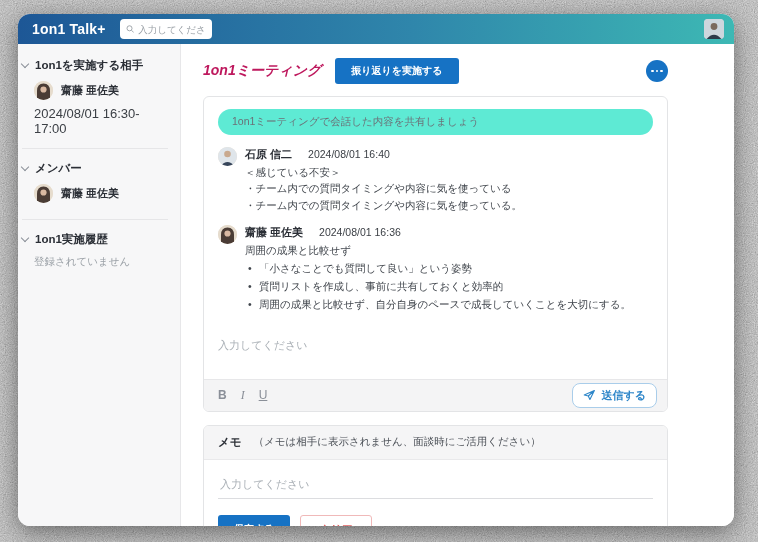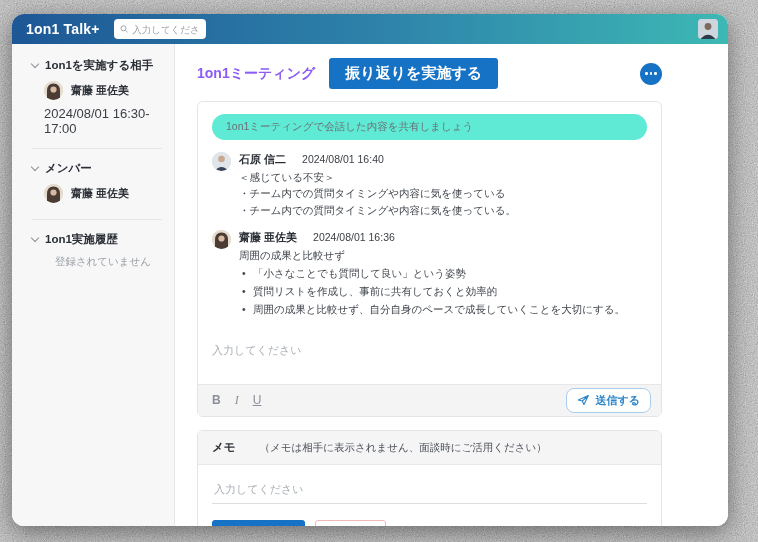--- a/index.html
+++ b/index.html
@@ -1,52 +1,52 @@
 <!DOCTYPE html>
 <html><head>
 <meta charset="utf-8">
 <style>
   * { margin:0; padding:0; box-sizing:border-box; }
   html,body { width:758px; height:542px; overflow:hidden; }
   body { font-family:"Liberation Sans","DejaVu Sans",sans-serif; position:relative; background:#8a8a8a; }
   .bg-noise { position:absolute; left:0; top:0; width:758px; height:542px; }
 
-  .window { position:absolute; left:12px; top:14px; width:716px; height:512px;
+  .window { position:absolute; left:18px; top:14px; width:716px; height:512px;
     background:#fff; border-radius:12px; overflow:hidden; display:flex; flex-direction:column;
     box-shadow:0 6px 24px rgba(0,0,0,.45); }
 
   
   .topbar { height:30px; flex:0 0 30px; background:linear-gradient(90deg,#1d5796 0%,#2f86ab 55%,#3db8b4 100%);
     display:flex; align-items:center; padding:0 10px 0 14px; gap:14px; }
   .app-title { color:#fff; font-size:14px; font-weight:bold; letter-spacing:.2px; white-space:nowrap; }
   .searchbox { background:#fff; border-radius:4px; height:20px; width:92px; display:flex; align-items:center; padding:0 6px; gap:4px; }
   .searchbox input { border:none; outline:none; width:100%; font-size:9.5px; color:#444; background:transparent; font-family:inherit; }
   .searchbox input::placeholder { color:#9aa0a6; }
   .top-avatar { margin-left:auto; width:20px; height:20px; border-radius:4px; overflow:hidden; background:#cfd8dc; flex:0 0 auto; }
 
   
   .app-body { flex:1; display:flex; overflow:hidden; }
-  .sidebar { width:163px; flex:0 0 163px; background:#f7f7f8; border-right:1px solid #e7e7e9; padding:12px 12px 0 20px; overflow:hidden; }
+  .sidebar { width:163px; flex:0 0 163px; background:#f7f7f8; border-right:1px solid #e7e7e9; padding:12px 12px 0 4px; overflow:hidden; }
   .side-section { padding:2px 0 10px 0; border-bottom:1px solid #e6e6e8; margin-bottom:10px; }
-  .side-section:last-child { border-bottom:none;text-align:center; }
+  .side-section:last-child { border-bottom:none; }
   .side-title-row { display:flex; align-items:center; gap:7px; margin-bottom:8px; cursor:pointer; }
   .chev { width:6px; height:6px; border-right:1.5px solid #8a8f98; border-bottom:1.5px solid #8a8f98; transform:rotate(45deg); margin-top:-3px; flex:0 0 auto; }
   .side-title { font-size:11.5px; font-weight:bold; color:#2b2f36; }
   .person-row { display:flex; align-items:center; gap:8px; margin:6px 0 6px 12px; }
   .avatar { width:19px; height:19px; border-radius:50%; overflow:hidden; background:#e8ddd0; flex:0 0 auto; }
   .person-name { font-size:11px; font-weight:bold; color:#2b2f36; }
   .side-date { font-size:13px; color:#3c4046; margin:4px 0 2px 12px; }
   .side-empty { font-size:10.5px; color:#9aa0a6; margin-left:12px; }
 
   
   .main { flex:1; padding:14px 0 0 22px; overflow:hidden; position:relative; background:#fff; }
   .content { width:465px; }
   .head-row { display:flex; align-items:center; gap:14px; margin-bottom:12px; }
-  .page-title { font-size:14px; font-weight:bold; color:#8b5cf6; }
-  .btn-primary { background:#1672c4; color:#fff; border:none; border-radius:3px; font-size:15px; font-weight:bold;
+  .page-title { font-size:14px; font-weight:bold; color:#be185d;font-style:italic; }
+  .btn-primary { background:#1672c4; color:#fff; border:none; border-radius:3px; font-size:10px; font-weight:bold;
     padding:6px 16px; cursor:pointer; font-family:inherit; }
   .ellipsis-btn { margin-left:auto; width:22px; height:22px; border-radius:50%; background:#1672c4; border:none;
     display:flex; align-items:center; justify-content:center; gap:2px; cursor:pointer; }
   .ellipsis-btn i { width:2.6px; height:2.6px; border-radius:50%; background:#fff; display:block; }
 
   .card { border:1px solid #e3e4e6; border-radius:6px; background:#fff; margin-bottom:13px; overflow:hidden; }
   .card-pad { padding:12px 14px; }
   .pill-banner { background:#5eead4; border-radius:14px; padding:6px 14px; font-size:10.5px; color:#6b7077; margin-bottom:12px; }
 
   .msg { display:flex; gap:8px; margin-bottom:12px; }
@@ -61,21 +61,21 @@
 
   .chat-input { padding:10px 14px 26px 14px; font-size:11px; color:#aab0b6; cursor:text; }
   .editor-bar { background:#f4f4f5; border-top:1px solid #e7e7e9; height:32px; display:flex; align-items:center; padding:0 10px 0 14px; gap:14px; }
   .fmt-btn { background:none; border:none; cursor:pointer; font-size:12px; color:#8a8f98; font-family:inherit; padding:0; }
   .fmt-b { font-weight:bold; }
   .fmt-i { font-style:italic; font-family:"Liberation Serif","DejaVu Serif",serif; }
   .fmt-u { text-decoration:underline; }
   .btn-send { margin-left:auto; background:#fff; border:1px solid #a9cdea; border-radius:8px; color:#2e86c9;
     font-size:11px; font-weight:bold; padding:4px 10px; display:flex; align-items:center; gap:5px; cursor:pointer; font-family:inherit; }
 
-  .card-header { background:#f5f5f6; border-bottom:1px solid #e9e9eb; padding:9px 14px; display:flex; align-items:flex-end; gap:24px; }
+  .card-header { background:#f5f5f6; border-bottom:1px solid #e9e9eb; padding:9px 14px; display:flex; align-items:center; gap:12px; }
   .card-header-title { font-size:11.5px; font-weight:bold; color:#2b2f36; }
   .card-header-note { font-size:10.5px; color:#4a4f56; }
   .memo-input { border:none; border-bottom:1px solid #dcdde0; width:100%; font-size:11px; padding:6px 2px 8px 2px;
     outline:none; color:#444; background:transparent; font-family:inherit; }
   .memo-input::placeholder { color:#aab0b6; }
   .memo-btn-row { display:flex; gap:10px; margin-top:16px; }
   .btn-clear { background:#fff; border:1px solid #f0b9b9; border-radius:3px; color:#e06060; font-size:11px; font-weight:bold;
     padding:6px 18px; cursor:pointer; font-family:inherit; }
 </style>
 </head>

